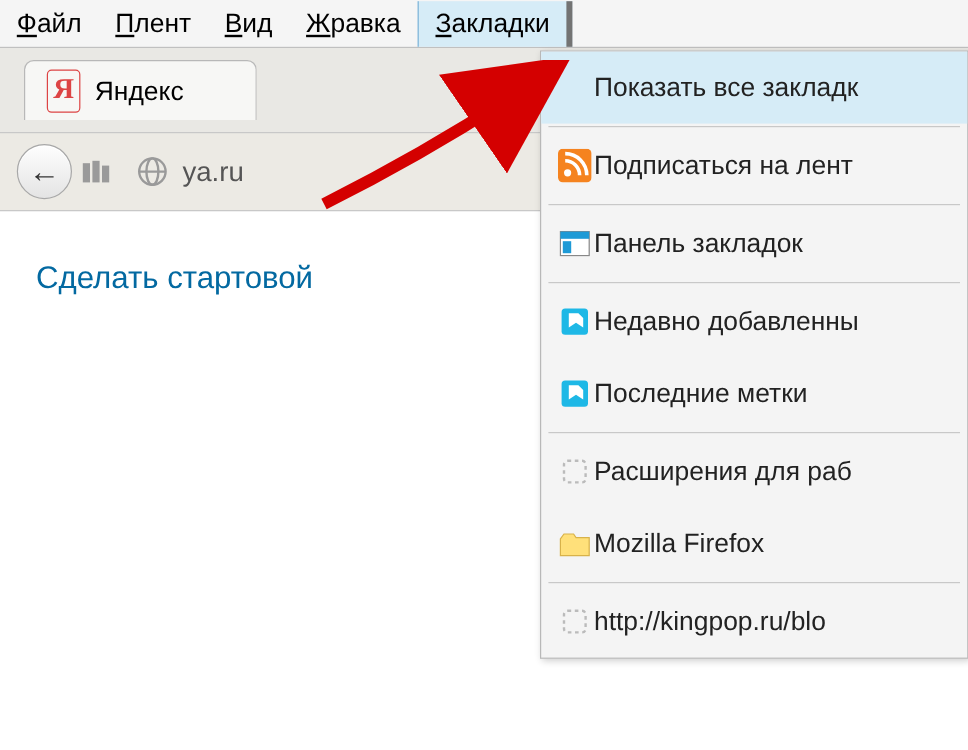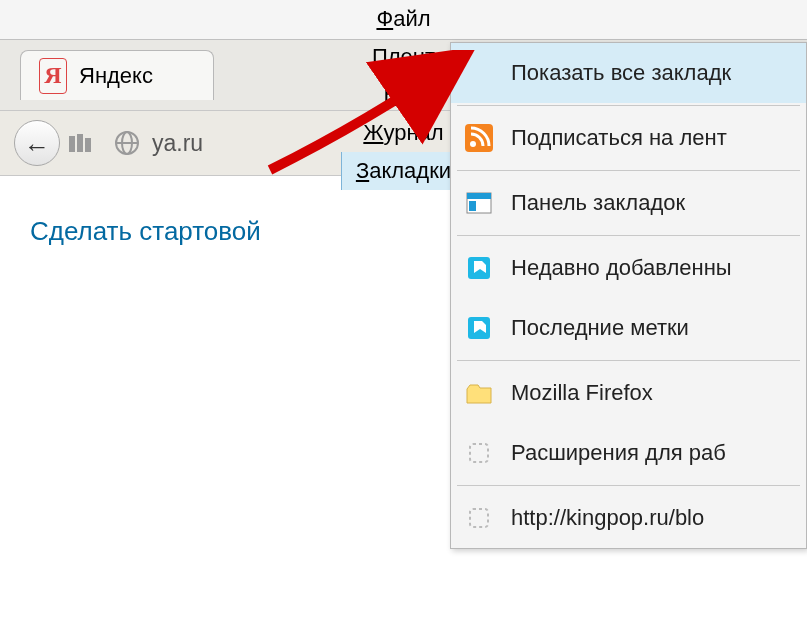--- a/index.html
+++ b/index.html
@@ -11,33 +11,32 @@
       height: 625px;
       overflow: hidden;
       position: relative;
     }
     .menubar {
       display: flex;
       background: #f5f5f5;
       border-bottom: 1px solid #c0c0c0;
       height: 40px;
       align-items: center;
-      flex-direction: column;
     }
     .menubar-item {
       padding: 6px 14px;
       cursor: default;
       color: #000;
       position: relative;
     }
     .menubar-item .ul { text-decoration: underline; }
     .menubar-item.active {
       background: #d6ecf7;
       border-left: 1px solid #7eb4d8;
-      border-right: 1px solid #737373;
+      border-right: 5px solid #737373;
     }
     .tab-strip {
       background: #e9e8e4;
       padding: 10px 0 0 20px;
       height: 70px;
     }
     .tab {
       display: inline-flex;
       align-items: center;
       gap: 12px;
@@ -96,21 +95,20 @@
       top: 42px;
       left: 450px;
       width: 357px;
       background: #f4f4f4;
       border: 1px solid #b8b8b8;
       box-shadow: 2px 2px 6px rgba(0,0,0,0.2);
     }
     .dropdown-item {
       display: flex;
       align-items: center;
-      gap: 16px;
       padding: 14px 10px 14px 12px;
       cursor: default;
       font-size: 22px;
       color: #222;
     }
     .dropdown-item:first-child {
       background: #d6ecf7;
     }
     .dropdown-sep {
       height: 1px; background: #c8c8c8; margin: 2px 6px;
@@ -129,21 +127,21 @@
       pointer-events: none;
     }
   </style>
 </head>
 <body>
 
 <div class="menubar">
   <div class="menubar-item"><span class="ul">Ф</span><span>айл</span></div>
   <div class="menubar-item"><span class="ul">П</span><span>лент</span></div>
   <div class="menubar-item"><span class="ul">В</span><span>ид</span></div>
-  <div class="menubar-item"><span class="ul">Ж</span><span>урнал</span></div>
+  <div class="menubar-item"><span class="ul">Ж</span><span>равка</span></div>
   <div class="menubar-item active"><span class="ul">З</span><span>акладки</span></div>
 </div>
 
 <div class="tab-strip">
   <div class="tab">
     <div class="yandex-logo">Я</div>
     <span>Яндекс</span>
   </div>
 </div>
 
@@ -215,33 +213,33 @@
       <svg width="26" height="26" viewBox="0 0 26 26">
           <rect x="2" y="2" width="22" height="22" rx="3" fill="#1eb8e6"></rect>
           <path d="M8 6 h8 l4 4 v8 l-6 -4 -6 4 z" fill="#fff"></path>
         </svg>
     </span>
     <span>Последние метки</span>
   </div>
   <div class="dropdown-sep"></div>
   <div class="dropdown-item">
     <span class="dd-icon">
+      <svg width="24" height="24" viewBox="0 0 24 24">
+          <rect x="3" y="3" width="18" height="18" rx="3" fill="none" stroke="#bbb" stroke-width="2" stroke-dasharray="3 3"></rect>
+        </svg>
+    </span>
+    <span>Расширения для раб</span>
+  </div>
+  <div class="dropdown-item">
+    <span class="dd-icon">
       <svg width="28" height="24" viewBox="0 0 28 24">
           <path d="M2 8 l3 -4 h8 l2 3 h11 v15 h-24 z" fill="#ffe07a" stroke="#d8b24a"></path>
         </svg>
     </span>
     <span>Mozilla Firefox</span>
-  </div>
-  <div class="dropdown-item">
-    <span class="dd-icon">
-      <svg width="24" height="24" viewBox="0 0 24 24">
-          <rect x="3" y="3" width="18" height="18" rx="3" fill="none" stroke="#bbb" stroke-width="2" stroke-dasharray="3 3"></rect>
-        </svg>
-    </span>
-    <span>Расширения для раб</span>
   </div>
   <div class="dropdown-sep"></div>
   <div class="dropdown-item">
     <span class="dd-icon">
       <svg width="24" height="24" viewBox="0 0 24 24">
           <rect x="3" y="3" width="18" height="18" rx="3" fill="none" stroke="#bbb" stroke-width="2" stroke-dasharray="3 3"></rect>
         </svg>
     </span>
     <span>http://kingpop.ru/blo</span>
   </div>

